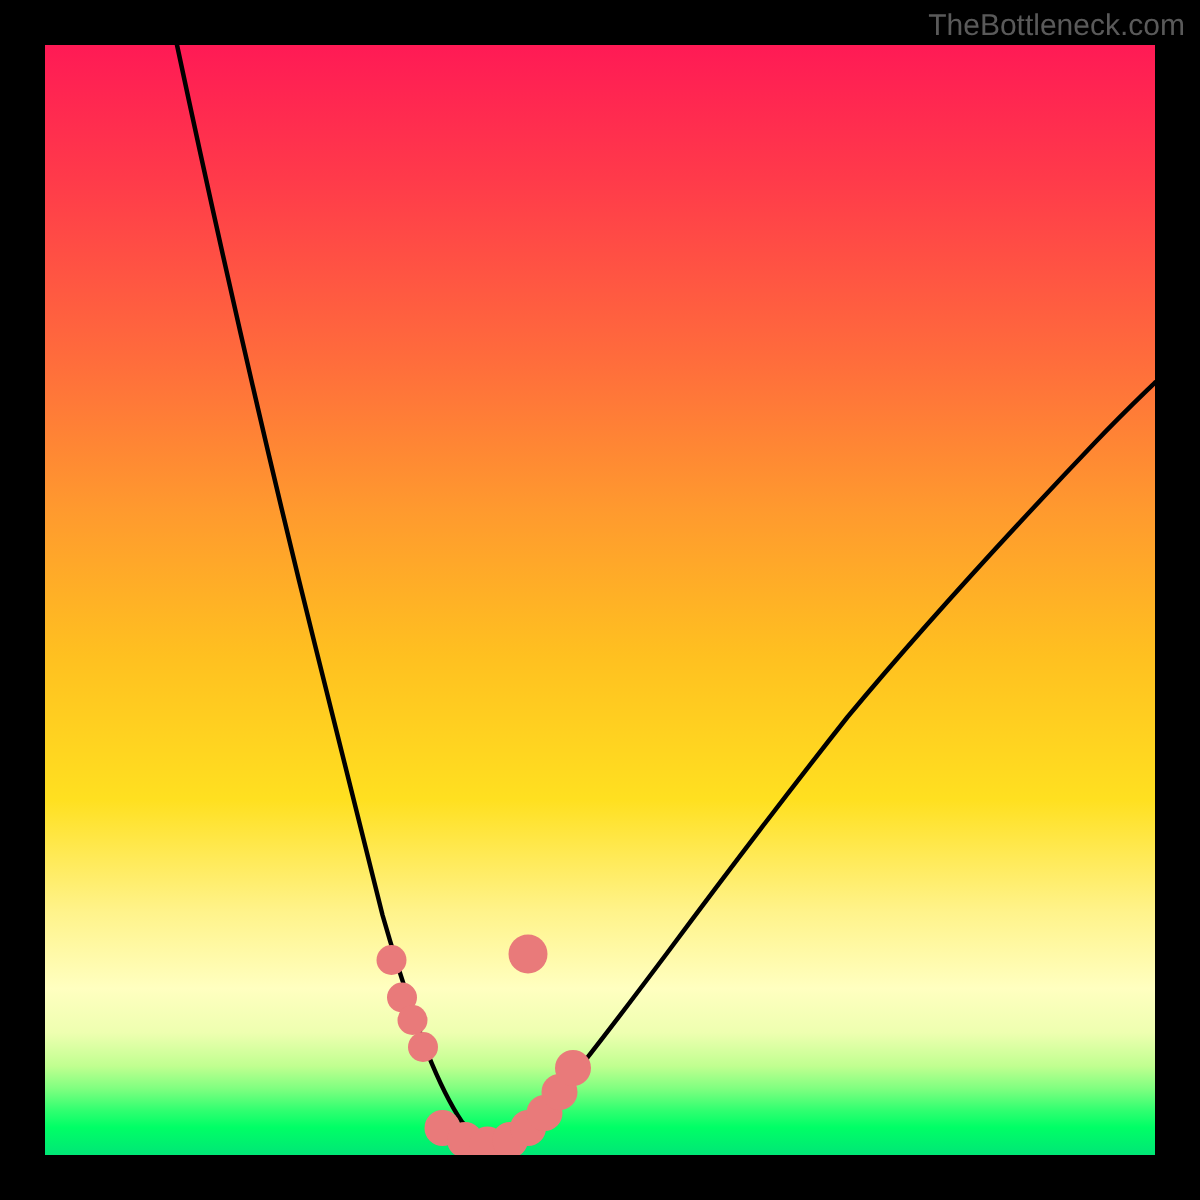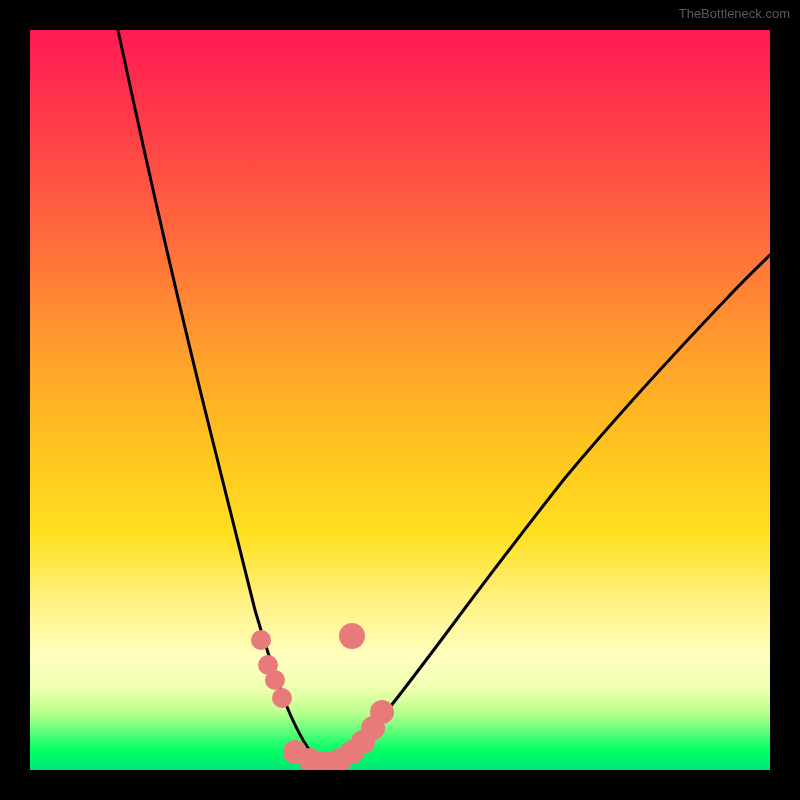--- a/index.html
+++ b/index.html
@@ -33,21 +33,21 @@
       #30ff70 96%,
       #00ff66 97.5%,
       #00e676 100%
     );
   }
   .watermark {
     position: absolute;
     top: 6px;
     right: 10px;
     color: #5a5a5a;
-    font-size: 13px;
+    font-size: 20px;
     font-weight: 500;
     z-index: 10;
   }
   svg.curve {
     position: absolute;
     left: 0;
     top: 0;
     width: 740px;
     height: 740px;
   }

